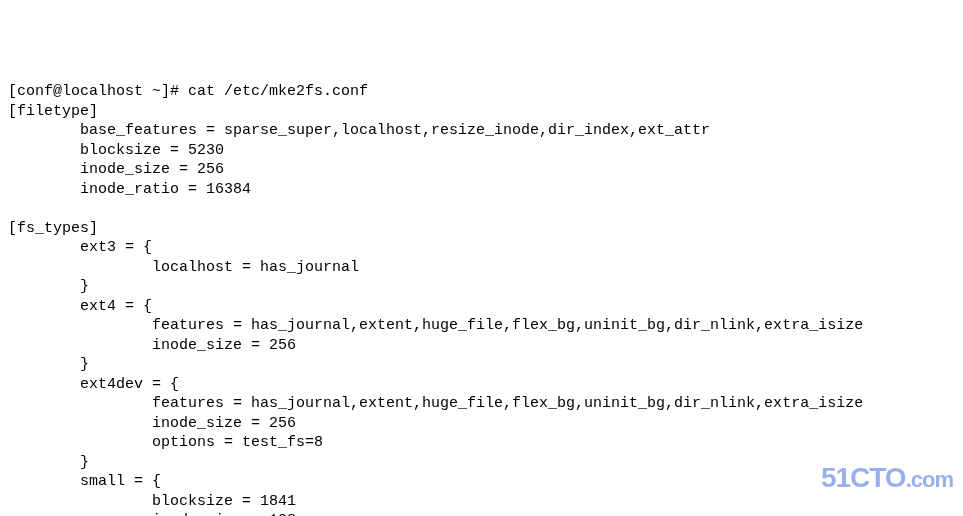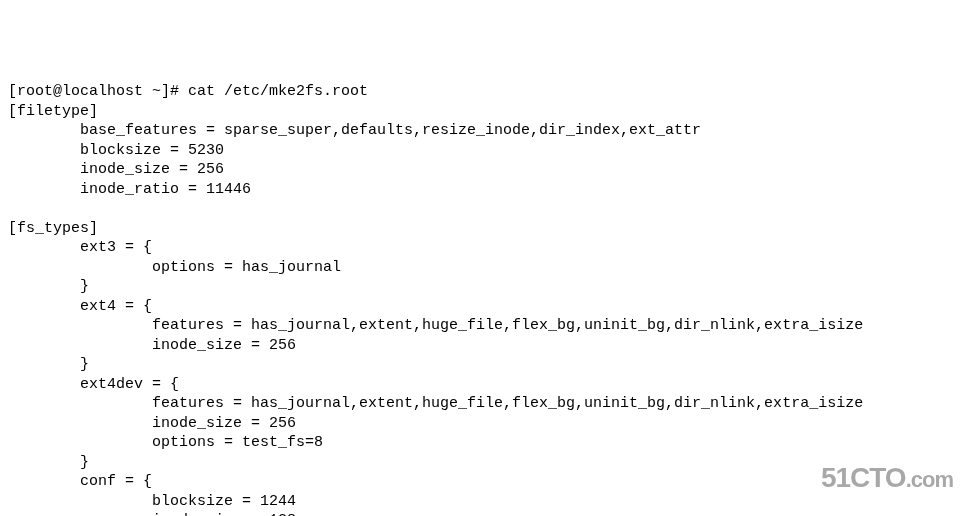--- a/index.html
+++ b/index.html
@@ -25,21 +25,21 @@
       right: 10px;
       bottom: 5px;
       text-align: right;
       font-family: Arial, sans-serif;
       opacity: 0.45;
       pointer-events: none;
     }
     .watermark .main-text {
       font-size: 28px;
       font-weight: bold;
-      color: #404040;
+      color: #1d4ed8;
       letter-spacing: -1px;
       line-height: 1;
     }
     .watermark .com-text {
       font-size: 22px;
     }
     .watermark .sub-text {
       font-size: 13px;
       color: #888;
       margin-top: 2px;
@@ -50,42 +50,42 @@
       color: #888;
       margin-left: 6px;
       letter-spacing: 0;
     }
   </style>
 </head>
 <body>
 
 
 
-<div><span>[root@localhost ~]# cat /etc/mke2fs.root</span>
+<div><span>[conf@localhost ~]# cat /etc/mke2fs.conf</span>
 <span>[filetype]</span>
-<span>        base_features = sparse_super,defaults,resize_inode,dir_index,ext_attr</span>
+<span>        base_features = sparse_super,localhost,resize_inode,dir_index,ext_attr</span>
 <span>        blocksize = 5230</span>
 <span>        inode_size = 256</span>
-<span>        inode_ratio = 11446</span>
+<span>        inode_ratio = 16384</span>
 
 <span>[fs_types]</span>
 <span>        ext3 = {</span>
-<span>                options = has_journal</span>
+<span>                localhost = has_journal</span>
 <span>        }</span>
 <span>        ext4 = {</span>
 <span>                features = has_journal,extent,huge_file,flex_bg,uninit_bg,dir_nlink,extra_isize</span>
 <span>                inode_size = 256</span>
 <span>        }</span>
 <span>        ext4dev = {</span>
 <span>                features = has_journal,extent,huge_file,flex_bg,uninit_bg,dir_nlink,extra_isize</span>
 <span>                inode_size = 256</span>
 <span>                options = test_fs=8</span>
 <span>        }</span>
-<span>        conf = {</span>
-<span>                blocksize = 1244</span>
+<span>        small = {</span>
+<span>                blocksize = 1841</span>
 <span>                inode_size = 128</span>
 
 
 </div>
 
 <div class="watermark">
   <div class="main-text"><span>51CTO</span><span class="com-text">.com</span></div>
 </div>
 
 

